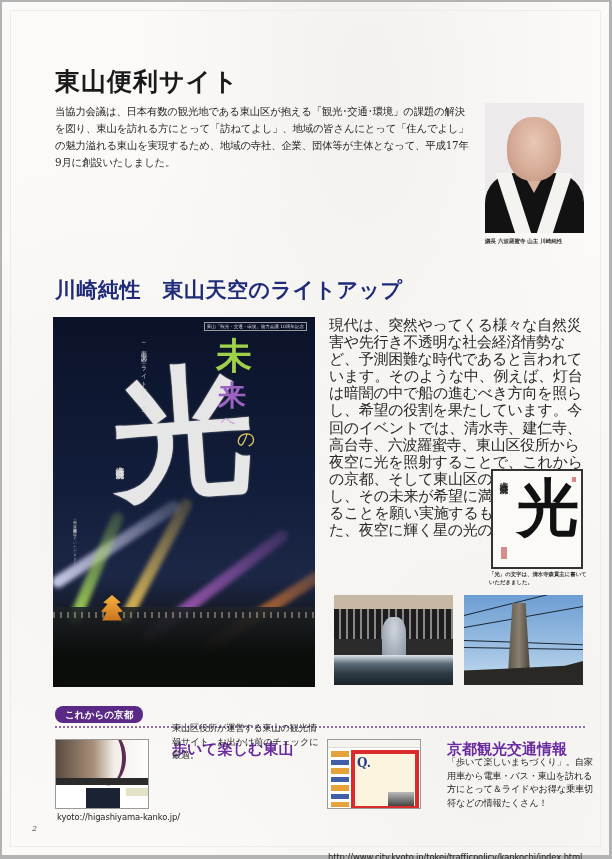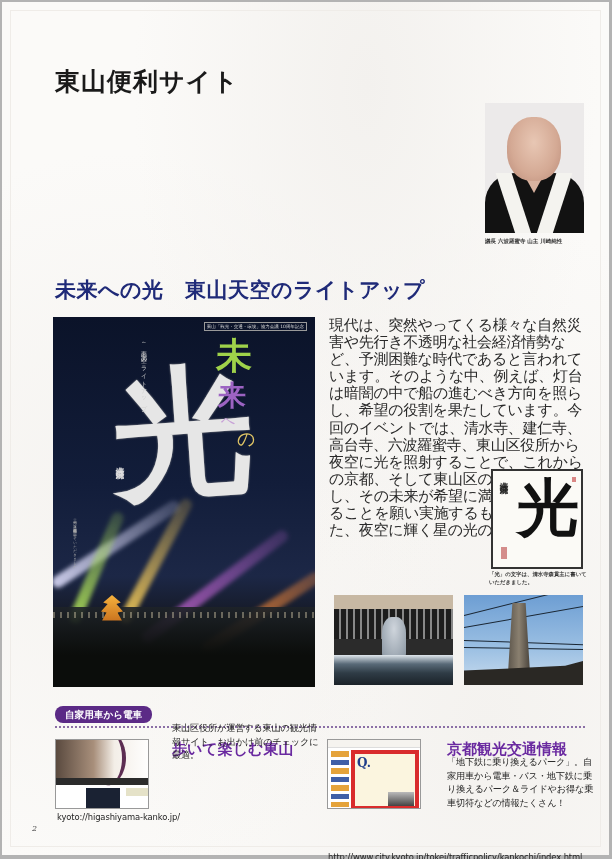--- a/index.html
+++ b/index.html
@@ -99,32 +99,33 @@
   .pagenum { position: absolute; left: 30px; top: 822px; font-size: 8px; font-style: italic; color: #333; font-family: "DejaVu Serif", serif; }
 </style>
 </head>
 <body>
 
 <div class="page">
   <div class="inner-border"></div>
 
   <h1 class="h1">東山便利サイト</h1>
   <div class="greeting">
+    <p>当協力会議は、日本有数の観光地である東山区が抱える「観光･交通･環境」の課題の解決を図り、東山を訪れる方にとって「訪ねてよし」、地域の皆さんにとって「住んでよし」の魅力溢れる東山を実現するため、地域の寺社、企業、団体等が主体となって、平成17年9月に創設いたしました。</p>
   </div>
 
   <div class="portrait">
     <div class="robe"></div>
     <div class="collar-l"></div>
     <div class="collar-r"></div>
     <div class="neck"></div>
     <div class="face"></div>
   </div>
   <div class="portrait-caption">議長 六波羅蜜寺 山主 川崎純性</div>
 
-  <h2 class="h2">未来への光　東山天空のライトアップ</h2>
+  <h2 class="h2">川崎純性　東山天空のライトアップ</h2>
 
   <div class="poster">
     <div class="beam b2"></div>
     <div class="beam b1"></div>
     <div class="beam b3"></div>
     <div class="beam b4"></div>
     <div class="beam b5"></div>
     <div class="city"></div>
     <div class="city-lights"></div>
     <div class="pagoda"></div>
@@ -157,21 +158,21 @@
   </div>
   <div class="photo2">
     <div class="wire" style="top:20px; transform: rotate(-14deg);"></div>
     <div class="wire" style="top:32px; transform: rotate(-10deg);"></div>
     <div class="wire" style="top:45px; transform: rotate(2deg);"></div>
     <div class="wire" style="top:52px; transform: rotate(1deg);"></div>
     <div class="chimney"></div>
     <div class="roof"></div>
   </div>
 
-  <div class="badge">自家用車から電車</div>
+  <div class="badge">これからの京都</div>
   <div class="dotted"></div>
 
   <div class="site-thumb t1">
     <div class="hero"></div>
     <div class="arc"></div>
     <div class="nav"></div>
     <div class="dark"></div>
     <div class="side"></div>
   </div>
   <div class="site-title st1">歩いて楽しむ東山</div>
@@ -180,17 +181,17 @@
 
   <div class="site-thumb t2">
     <div class="hd"></div>
     <div class="left"></div>
     <div class="frame"></div>
     <div class="inside"></div>
     <div class="q">Q.</div>
     <div class="photo"></div>
   </div>
   <div class="site-title st2">京都観光交通情報</div>
-  <div class="site-desc sd2">「地下鉄に乗り換えるパーク」。自家用車から電車・バス・地下鉄に乗り換えるパーク＆ライドやお得な乗車切符などの情報たくさん！</div>
+  <div class="site-desc sd2">「歩いて楽しいまちづくり」。自家用車から電車・バス・東山を訪れる方にとって＆ライドやお得な乗車切符などの情報たくさん！</div>
   <div class="url u2">http://www.city.kyoto.jp/tokei/trafficpolicy/kankochi/index.html</div>
 
   <div class="pagenum">2</div>
 </div>
 
 </body></html>

